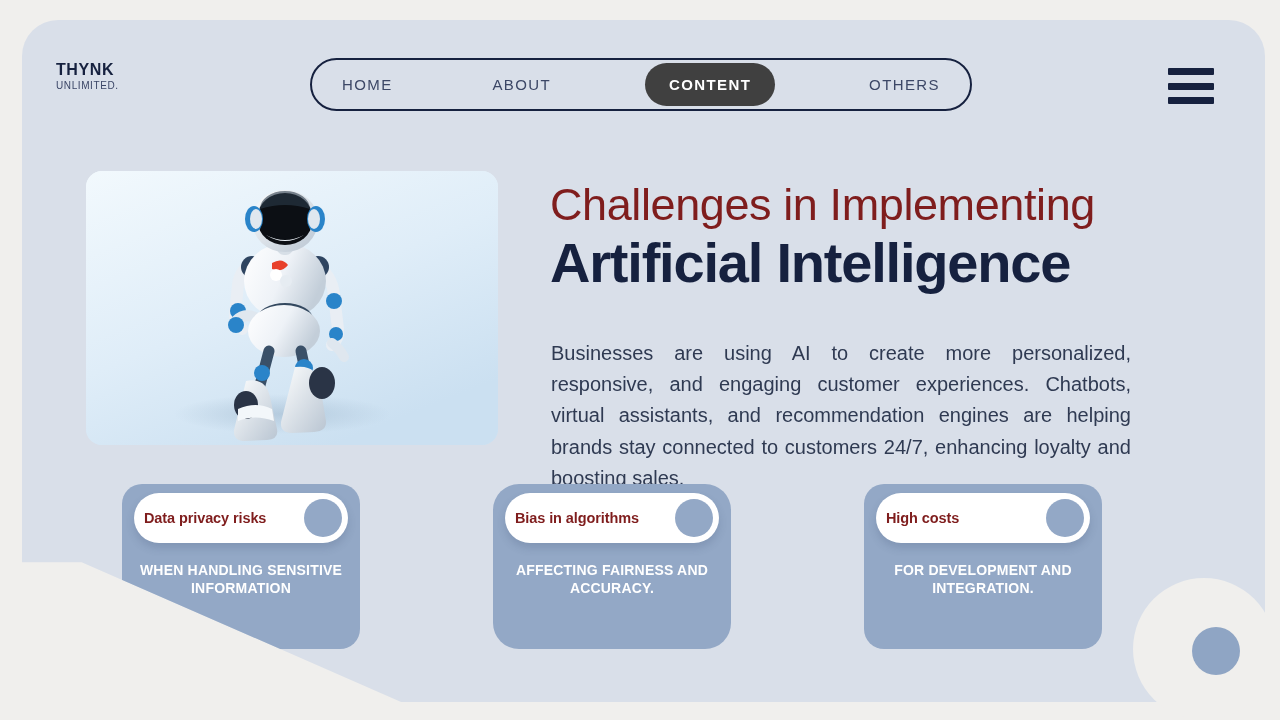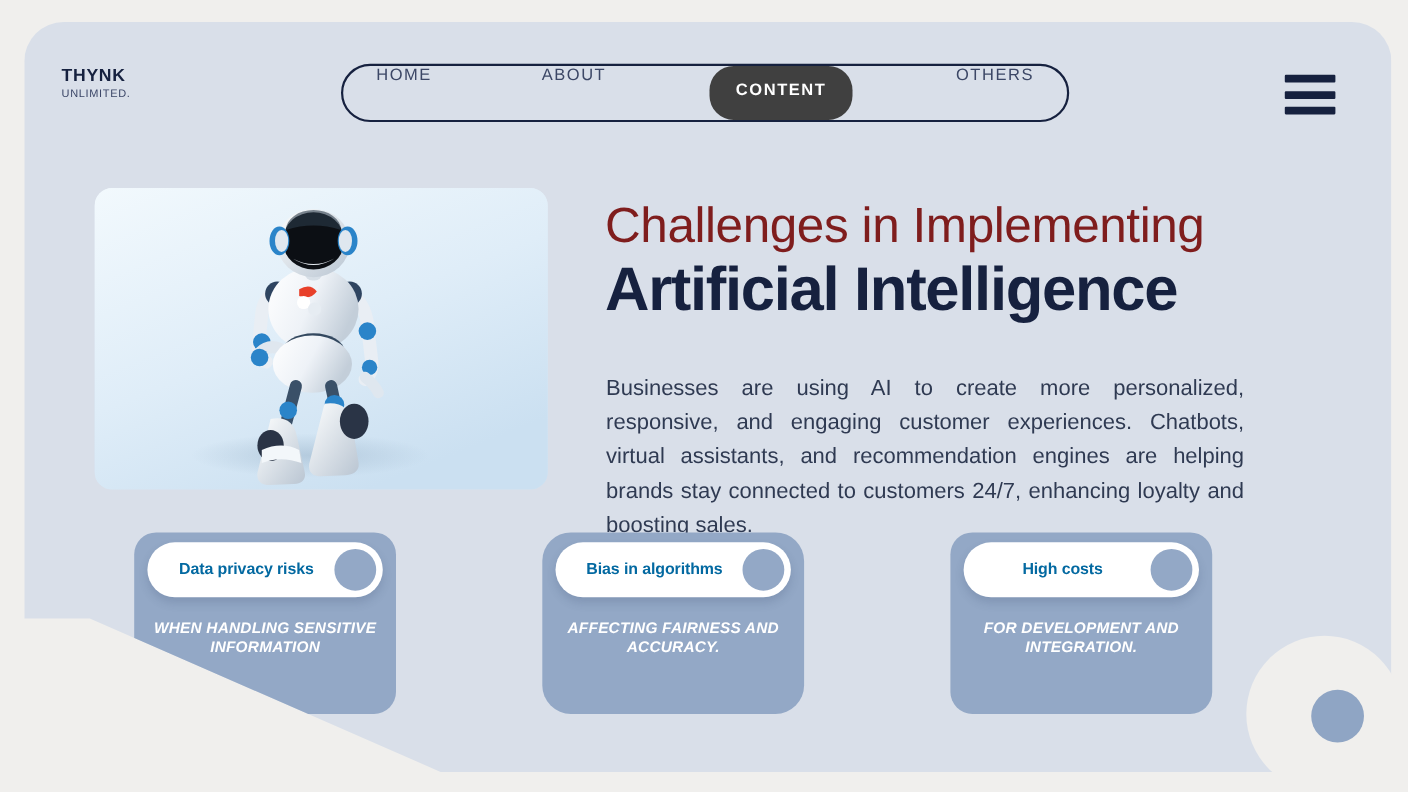--- a/index.html
+++ b/index.html
@@ -28,21 +28,21 @@
 
   #logo { position:absolute; left:34px; top:40px; line-height:1.28; }
   #logo .l1 { font-size:16px; font-weight:bold; color:#16213f; letter-spacing:.6px; }
   #logo .l2 { font-size:10px; font-weight:400; color:#3a4566; letter-spacing:.6px; }
 
   #nav {
     position:absolute; left:288px; top:38px;
     width:662px; height:53px;
     border:2px solid #16213f;
     border-radius:27px;
-    display:flex; justify-content:space-between;
+    display:flex; align-items:center; justify-content:space-between;
     padding:0 30px;
   }
   .nav-item {
     font-size:15px; letter-spacing:1.4px; color:#3c4766;
     font-weight:400; cursor:pointer; white-space:nowrap;
   }
   .nav-item.active {
     background:#404040; color:#ffffff; font-weight:bold;
     padding:13px 24px; border-radius:22px;
     margin:0 -6px;
@@ -93,34 +93,34 @@
 
   .card-pill {
     position:absolute; left:12px; top:9px;
     width:214px; height:50px;
     background:#ffffff;
     border-radius:25px;
     box-shadow:0 5px 9px rgba(40,60,95,.17);
     display:flex; align-items:center;
   }
   .card-pill .pill-label {
-    flex:1; text-align:center;
-    font-size:14.5px; font-weight:bold; color:#0369a1;
+    flex:1; 
+    font-size:14.5px; font-weight:bold; color:#7f1d1d;
     letter-spacing:-.1px; padding-left:10px;
   }
   .card-pill .pill-dot {
     width:38px; height:38px; border-radius:50%;
     background:#93a8c6; margin-right:6px; flex:none;
   }
 
   .card-desc {
     position:absolute; left:10px; right:10px; top:78px;
     text-align:center;
     font-size:14px; font-weight:bold; line-height:1.26;
-    color:#ffffff; letter-spacing:.2px;font-style:italic;
+    color:#ffffff; letter-spacing:.2px;
   }
 
   
   #deco-outer {
     position:absolute; left:1133px; top:578px;
     width:142px; height:142px; border-radius:50%;
     background:#f0efed;
   }
   #deco-inner {
     position:absolute; left:1192px; top:627px;

